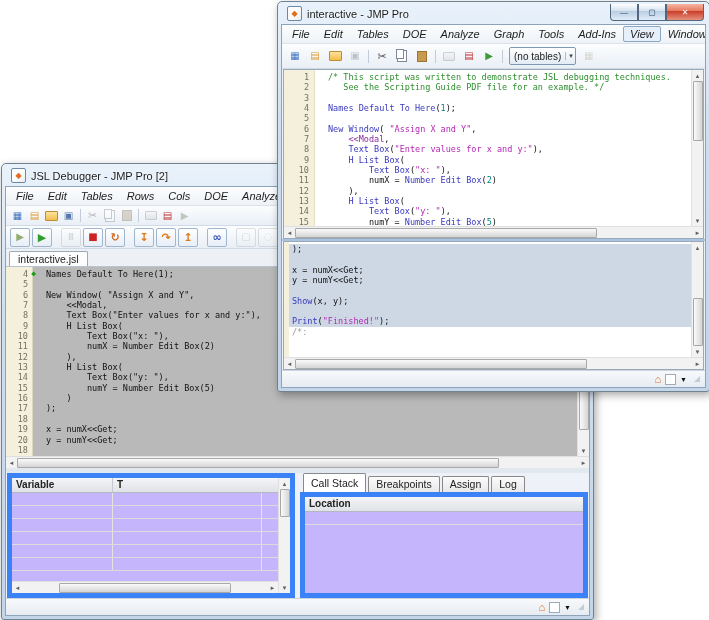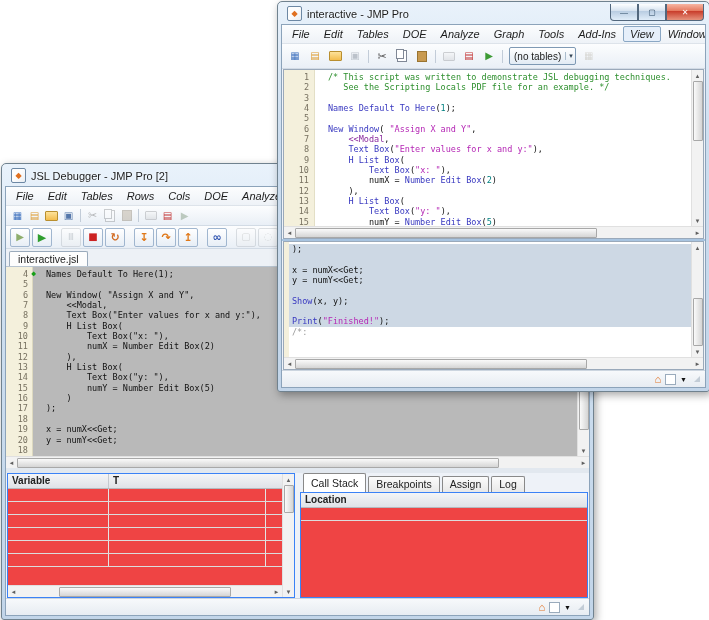--- a/index.html
+++ b/index.html
@@ -98,21 +98,21 @@
 
   
   .dbgtabs{height:17px;flex:none;background:#edf1f6;display:flex;align-items:flex-end;padding-left:3px;border-bottom:1px solid #b8c4d0;}
   .dbgtab{background:#fdfdfd;border:1px solid #9aaabb;border-bottom:none;font-size:10.5px;padding:1px 8px 1px 8px;border-radius:2px 2px 0 0;color:#222;}
   .splitter{height:5px;flex:none;background:#e2e8ef;}
   .panelrow{height:125px;flex:none;display:flex;gap:5px;padding:0 1px;background:#eef2f8;min-height:0;}
   .panel{flex:1;display:flex;flex-direction:column;min-width:0;}
   .tabsrow{height:19px;flex:none;display:flex;align-items:flex-end;padding-left:3px;}
   .ptab{font-size:10.5px;border:1px solid #898989;border-bottom:none;background:linear-gradient(#fbfbfb,#e8e8e8);margin-right:2px;border-radius:2px 2px 0 0;padding:1px 7px;height:13px;line-height:13px;color:#222;}
   .ptab.activeT{background:#fff;height:16px;line-height:16px;z-index:2;position:relative;}
-  .pbody{flex:1;border:1px solid #3b82f6;background:#ef4444;display:flex;min-height:0;justify-content:flex-end;}
+  .pbody{flex:1;border:5px solid #3b82f6;background:#c4b5fd;display:flex;min-height:0;justify-content:flex-end;}
   .ptable{flex:1;display:flex;flex-direction:column;min-width:0;}
   .thead{display:flex;height:14px;flex:none;background:linear-gradient(#f4f5f7,#dfe2e7);border-bottom:1px solid #b5b9bf;font-size:10px;font-weight:bold;color:#222;}
   .th{padding:0 4px;border-right:1px solid #c5c9cf;overflow:hidden;white-space:nowrap;line-height:14px;}
   .trow{display:flex;height:12px;flex:none;border-bottom:1px solid #dcdcdc;font-size:10px;line-height:12px;color:#222;}
   .td{padding:0 4px;border-right:1px solid #e4e4e4;overflow:hidden;white-space:nowrap;}
   .c-var{width:92px;flex:none;} .c-val{flex:1;} .c-t{width:8px;flex:none;border-right:none;}
   .c-loc{flex:1;border-right:none;}
 </style>
 </head>
 <body>
@@ -413,21 +413,21 @@
             </span>
             <span class="tb-btn disabled">
               <span class="g g-data-table"></span>
             </span>
           </div>
 
         <div class="editor" style="height:168px;flex:none;">
           <div style="display:flex;flex:1;min-height:0;">
             <div class="lines gut31 mono" id="int-code" style="flex:1;padding-top:2px;">
                 <div class="line"><span class="ln">1</span><span class="ct"><span class="cm">/* This script was written to demonstrate JSL debugging techniques.</span></span></div>
-                <div class="line"><span class="ln">2</span><span class="ct"><span class="cm">   See the Scripting Locals PDF file for an example. */</span></span></div>
+                <div class="line"><span class="ln">2</span><span class="ct"><span class="cm">   See the Scripting Guide PDF file for an example. */</span></span></div>
                 <div class="line"><span class="ln">3</span><span class="ct"></span></div>
                 <div class="line"><span class="ln">4</span><span class="ct"><span class="kw">Names Default To Here</span><span class="pl">(</span><span class="nm">1</span><span class="pl">);</span></span></div>
                 <div class="line"><span class="ln">5</span><span class="ct"></span></div>
                 <div class="line"><span class="ln">6</span><span class="ct"><span class="kw">New Window</span><span class="pl">( </span><span class="st">"Assign X and Y"</span><span class="pl">,</span></span></div>
                 <div class="line"><span class="ln">7</span><span class="ct"><span class="pl">    </span><span class="ms">&lt;&lt;Modal</span><span class="pl">,</span></span></div>
                 <div class="line"><span class="ln">8</span><span class="ct"><span class="pl">    </span><span class="kw">Text Box</span><span class="pl">(</span><span class="st">"Enter values for x and y:"</span><span class="pl">),</span></span></div>
                 <div class="line"><span class="ln">9</span><span class="ct"><span class="pl">    </span><span class="kw">H List Box</span><span class="pl">(</span></span></div>
                 <div class="line"><span class="ln">10</span><span class="ct"><span class="pl">        </span><span class="kw">Text Box</span><span class="pl">(</span><span class="st">"x: "</span><span class="pl">),</span></span></div>
                 <div class="line"><span class="ln">11</span><span class="ct"><span class="pl">        numX = </span><span class="kw">Number Edit Box</span><span class="pl">(</span><span class="nm">2</span><span class="pl">)</span></span></div>
                 <div class="line"><span class="ln">12</span><span class="ct"><span class="pl">    ),</span></span></div>

